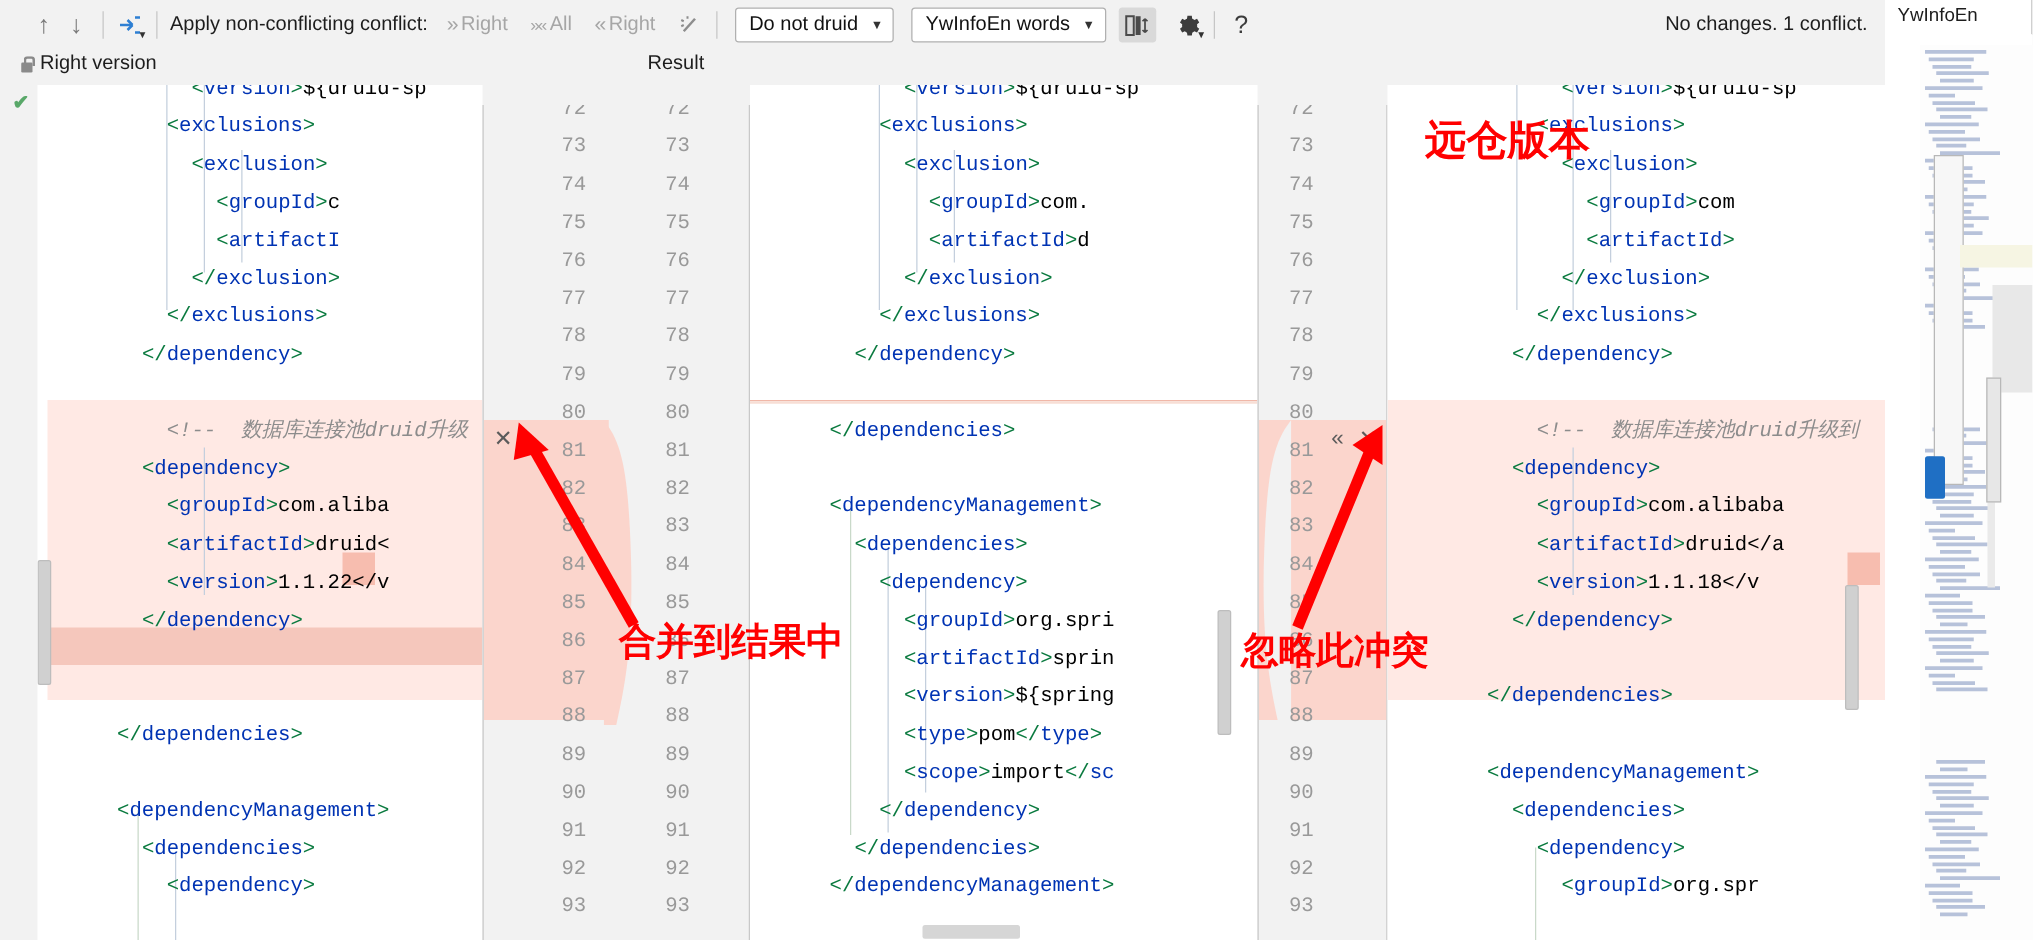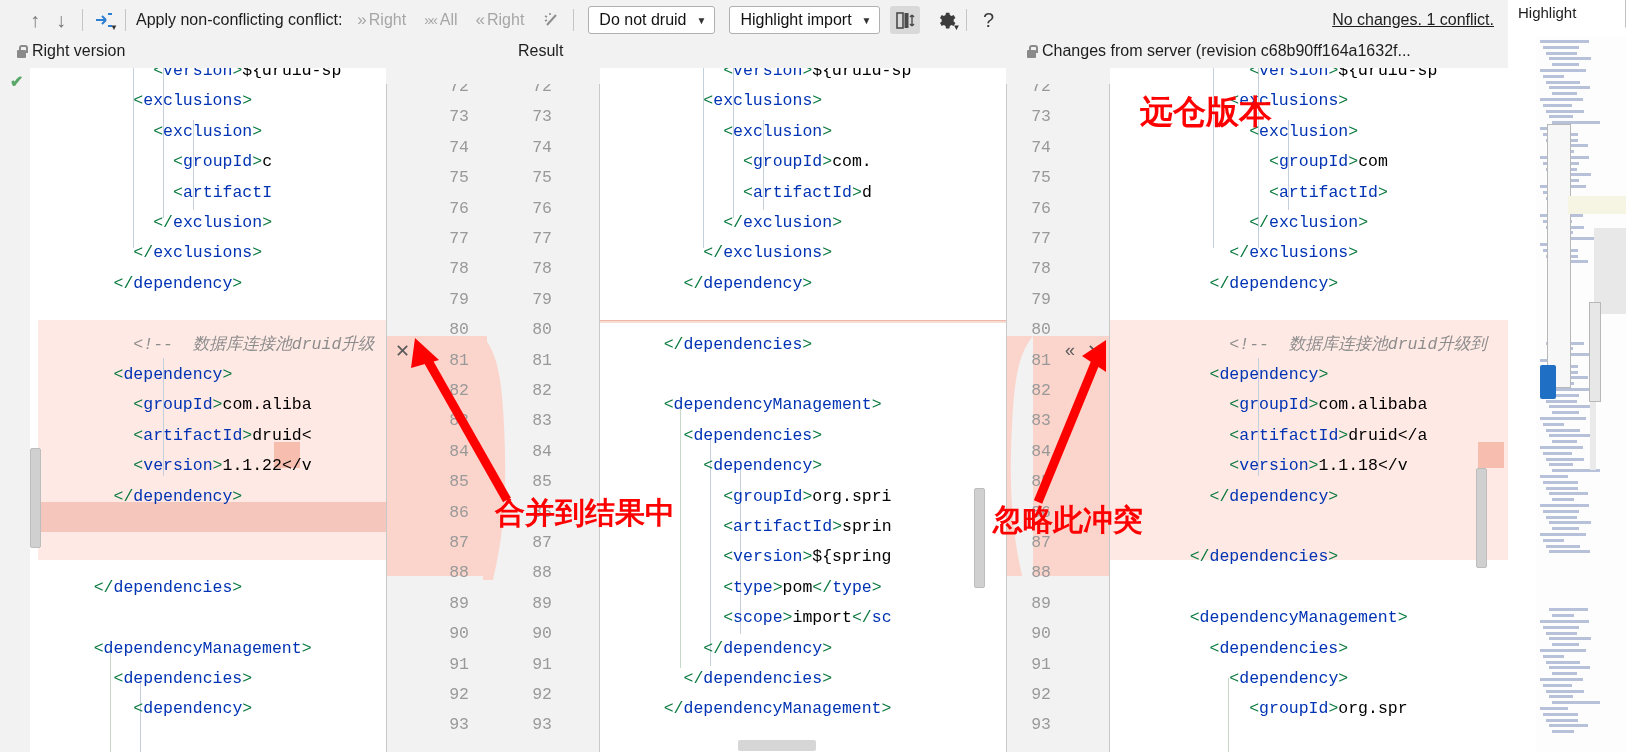--- a/index.html
+++ b/index.html
@@ -41,21 +41,21 @@
   .tb-label { font-size:16px; color:#1d1d1d; margin:0 6px 0 2px; white-space:nowrap; }
   .tb-action { display:flex; align-items:center; gap:4px; color:#a6a6a6;
                font-size:16px; margin:0 9px; white-space:nowrap; }
   .tb-action .chev { font-size:17px; letter-spacing:-2px; }
   .combo { height:28px; border:1px solid #b0b0b0; background:#ffffff; border-radius:3px;
            display:flex; align-items:center; padding:0 8px 0 10px; font-size:16px;
            color:#111; margin-left:6px; white-space:nowrap; }
   .combo .caret { margin-left:10px; font-size:10px; color:#333; }
   .tb-toggle { width:30px; height:28px; background:#d9d9d9; border-radius:3px;
                display:flex; align-items:center; justify-content:center; margin-left:10px; }
-  .tb-status { position:absolute; right:14px; top:11px; font-size:16px; color:#1d1d1d; white-space:nowrap;text-decoration:underline; }
+  .tb-status { position:absolute; right:14px; top:11px; font-size:16px; color:#1d1d1d; white-space:nowrap; }
 
   
   .titles { position:absolute; left:0; top:40px; width:1508px; height:28px; background:#f2f2f2; }
   .pane-title { position:absolute; top:2px; font-size:16px; color:#1d1d1d;
                 display:flex; align-items:center; gap:5px; white-space:nowrap; }
   .lock { width:11px; height:13px; position:relative; display:inline-block; }
   .lock:before { content:""; position:absolute; left:1px; top:5px; width:9px; height:8px;
                  background:#8a8a8a; border-radius:1px; }
   .lock:after { content:""; position:absolute; left:3px; top:0px; width:5px; height:6px;
                 border:2px solid #8a8a8a; border-bottom:none; border-radius:3px 3px 0 0; }
@@ -108,21 +108,21 @@
 </head>
 <body>
 
 <div id="root">
 
   <div class="bg-window">
     <div class="bg-editor"></div>
 
     <div class="bg-left-strip"></div>
 
-    <div class="bg-tab" id="bgTab" style="left:1512px;width:114px;">Highlight</div>
+    <div class="bg-tab" id="bgTab" style="left:1512px;width:114px;">YwInfoEn</div>
     <div class="bg-checkmark" style="left:1535px;top:36px;">✔</div>
     <div class="bg-checkmark" style="left:1547px;top:40px;font-size:14px;">✔</div>
 
     <div class="minimap" id="minimap">
         <div class="mm-line" style="top: 4px; left: 4px; width: 49px;"></div>
         <div class="mm-line" style="top: 9.8px; left: 7px; width: 36.4px;"></div>
         <div class="mm-line" style="top: 15.6px; left: 10px; width: 30.8px;"></div>
         <div class="mm-line" style="top: 21.4px; left: 13px; width: 42px;"></div>
         <div class="mm-line" style="top: 27.2px; left: 16px; width: 26.6px;"></div>
         <div class="mm-line" style="top: 33px; left: 4px; width: 46.2px;"></div>
@@ -312,21 +312,21 @@
           <path d="M5 15 L14 5" stroke="#8e8e8e" stroke-width="2" fill="none"></path>
           <path d="M3 6 l2 1 M3 11 l2 -1 M8 3 l0 2" stroke="#8e8e8e" stroke-width="1.6" fill="none"></path>
         </svg>
       </div>
       <div class="tb-sep"></div>
       <div class="combo">
         <span>Do not druid</span>
         <span class="caret">▼</span>
       </div>
       <div class="combo" style="margin-left:14px;">
-        <span>Highlight import</span>
+        <span>YwInfoEn words</span>
         <span class="caret">▼</span>
       </div>
       <div class="tb-toggle">
         <svg width="19" height="17" viewBox="0 0 19 17">
           <rect x="1" y="1" width="6" height="15" fill="none" stroke="#4a4a4a" stroke-width="1.6"></rect>
           <rect x="8.5" y="1" width="4" height="15" fill="#4a4a4a"></rect>
           <path d="M16 3 l0 11 M16 3 l-2 2 M16 3 l2 2 M16 14 l-2 -2 M16 14 l2 -2" stroke="#4a4a4a" stroke-width="1.4" fill="none"></path>
         </svg>
       </div>
       <div class="tb-icon" style="margin-left:12px;position:relative;">
@@ -340,24 +340,20 @@
       <div class="tb-status">No changes. 1 conflict.</div>
     </div>
 
     <div class="titles">
       <div class="pane-title" style="left:16px;">
         <span class="lock"></span>
         <span>Right version</span>
       </div>
       <div class="pane-title" style="left:518px;">
         <span>Result</span>
-      </div>
-      <div class="pane-title" style="left:1026px;">
-        <span class="lock"></span>
-        <span>Changes from server (revision c68b90ff164a1632f...</span>
       </div>
     </div>
 
     <div class="editors">
 
       <div class="pane pane-left">
         <div class="conf-block" style="left:8px;top:252px;width:348px;height:240px;"></div>
         <div class="conf-strong" style="left:8px;top:434px;width:348px;height:30px;"></div>
         <div class="conf-word" style="left:244px;top:374px;width:26px;height:26px;"></div>
         <div class="guide" style="left:103px;top:0px;height:180px;"></div>

